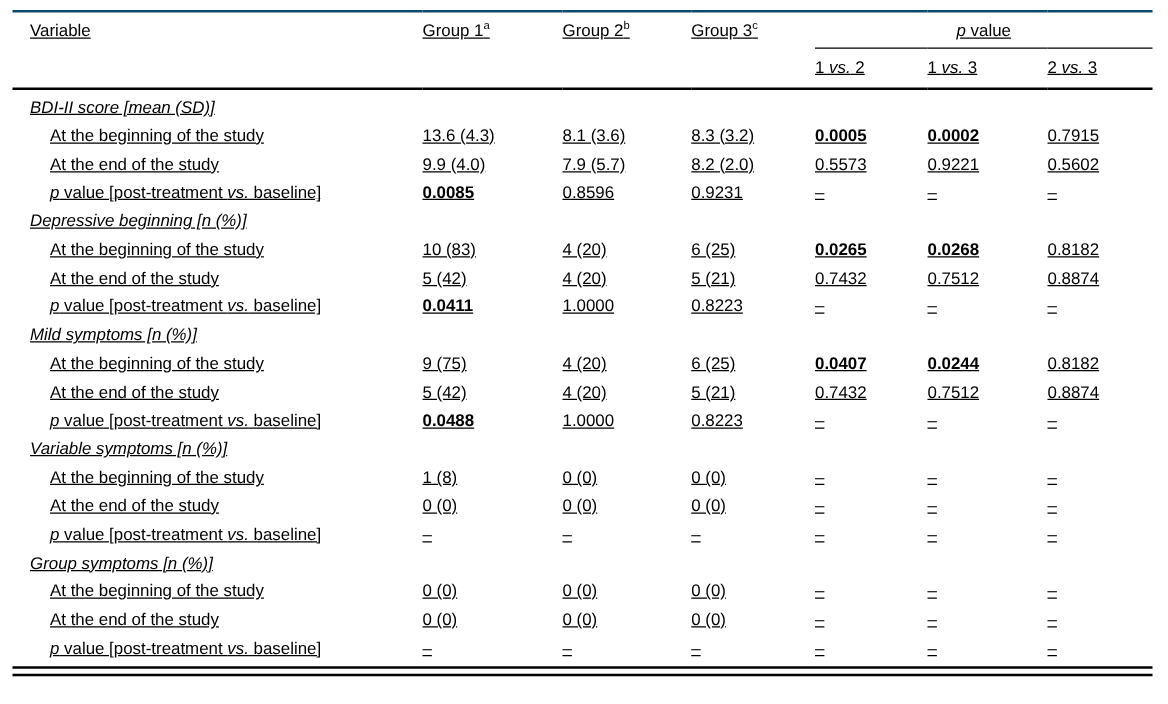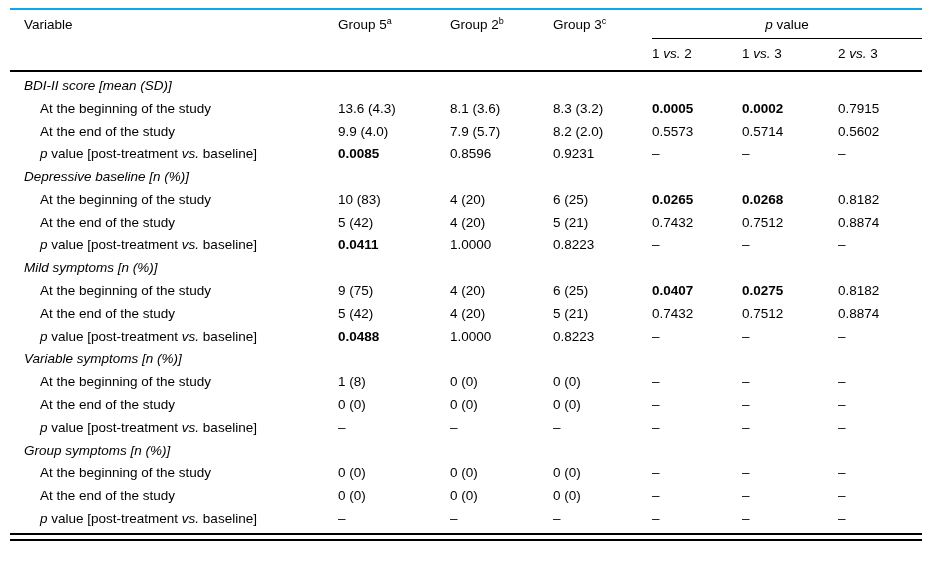--- a/index.html
+++ b/index.html
@@ -11,22 +11,23 @@
   }
   .table-wrap {
     position: absolute;
     left: 10px; top: 8px;
     width: 912px;
   }
   table {
     width: 100%;
     border-collapse: collapse;
     table-layout: fixed;
-    border-top: 2px solid #0ea5e9;
+    border-top: 2px solid #0c4a6e;
     font-size: 13.5px;
+    text-decoration: underline;
   }
   col.c-var   { width: 328px; }
   col.c-g1    { width: 112px; }
   col.c-g2    { width: 103px; }
   col.c-g3    { width: 99px; }
   col.c-p12   { width: 90px; }
   col.c-p13   { width: 96px; }
   col.c-p23   { width: 84px; }
 
   thead th {
@@ -84,21 +85,21 @@
         <col class="c-g1">
         <col class="c-g2">
         <col class="c-g3">
       <col class="c-p12">
         <col class="c-p13">
         <col class="c-p23">
     </colgroup>
     <thead>
       <tr>
         <th rowspan="2" class="h-var">Variable</th>
-        <th rowspan="2" class="h-group"><span>Group 5</span><sup class="fn">a</sup></th>
+        <th rowspan="2" class="h-group"><span>Group 1</span><sup class="fn">a</sup></th>
         <th rowspan="2" class="h-group"><span>Group 2</span><sup class="fn">b</sup></th>
         <th rowspan="2" class="h-group"><span>Group 3</span><sup class="fn">c</sup></th>
         <th colspan="3" class="h-pvalue"><i>p</i> value</th>
       </tr>
       <tr>
         <th class="h-sub">1 <i>vs.</i> 2</th>
         <th class="h-sub">1 <i>vs.</i> 3</th>
         <th class="h-sub">2 <i>vs.</i> 3</th>
       </tr>
     </thead>
@@ -114,34 +115,34 @@
           <td><b>0.0005</b></td>
           <td><b>0.0002</b></td>
           <td>0.7915</td>
         </tr>
         <tr>
           <td class="row-label">At the end of the study</td>
           <td>9.9 (4.0)</td>
           <td>7.9 (5.7)</td>
           <td>8.2 (2.0)</td>
           <td>0.5573</td>
-          <td>0.5714</td>
+          <td>0.9221</td>
           <td>0.5602</td>
         </tr>
         <tr>
           <td class="row-label"><i>p</i> value [post-treatment <i>vs.</i> baseline]</td>
           <td><b>0.0085</b></td>
           <td>0.8596</td>
           <td>0.9231</td>
           <td>–</td>
           <td>–</td>
           <td>–</td>
         </tr>
         <tr>
-          <td class="section-title" colspan="7">Depressive baseline [n (%)]</td>
+          <td class="section-title" colspan="7">Depressive beginning [n (%)]</td>
         </tr>
         <tr>
           <td class="row-label">At the beginning of the study</td>
           <td>10 (83)</td>
           <td>4 (20)</td>
           <td>6 (25)</td>
           <td><b>0.0265</b></td>
           <td><b>0.0268</b></td>
           <td>0.8182</td>
         </tr>
@@ -165,21 +166,21 @@
         </tr>
         <tr>
           <td class="section-title" colspan="7">Mild symptoms [n (%)]</td>
         </tr>
         <tr>
           <td class="row-label">At the beginning of the study</td>
           <td>9 (75)</td>
           <td>4 (20)</td>
           <td>6 (25)</td>
           <td><b>0.0407</b></td>
-          <td><b>0.0275</b></td>
+          <td><b>0.0244</b></td>
           <td>0.8182</td>
         </tr>
         <tr>
           <td class="row-label">At the end of the study</td>
           <td>5 (42)</td>
           <td>4 (20)</td>
           <td>5 (21)</td>
           <td>0.7432</td>
           <td>0.7512</td>
           <td>0.8874</td>

